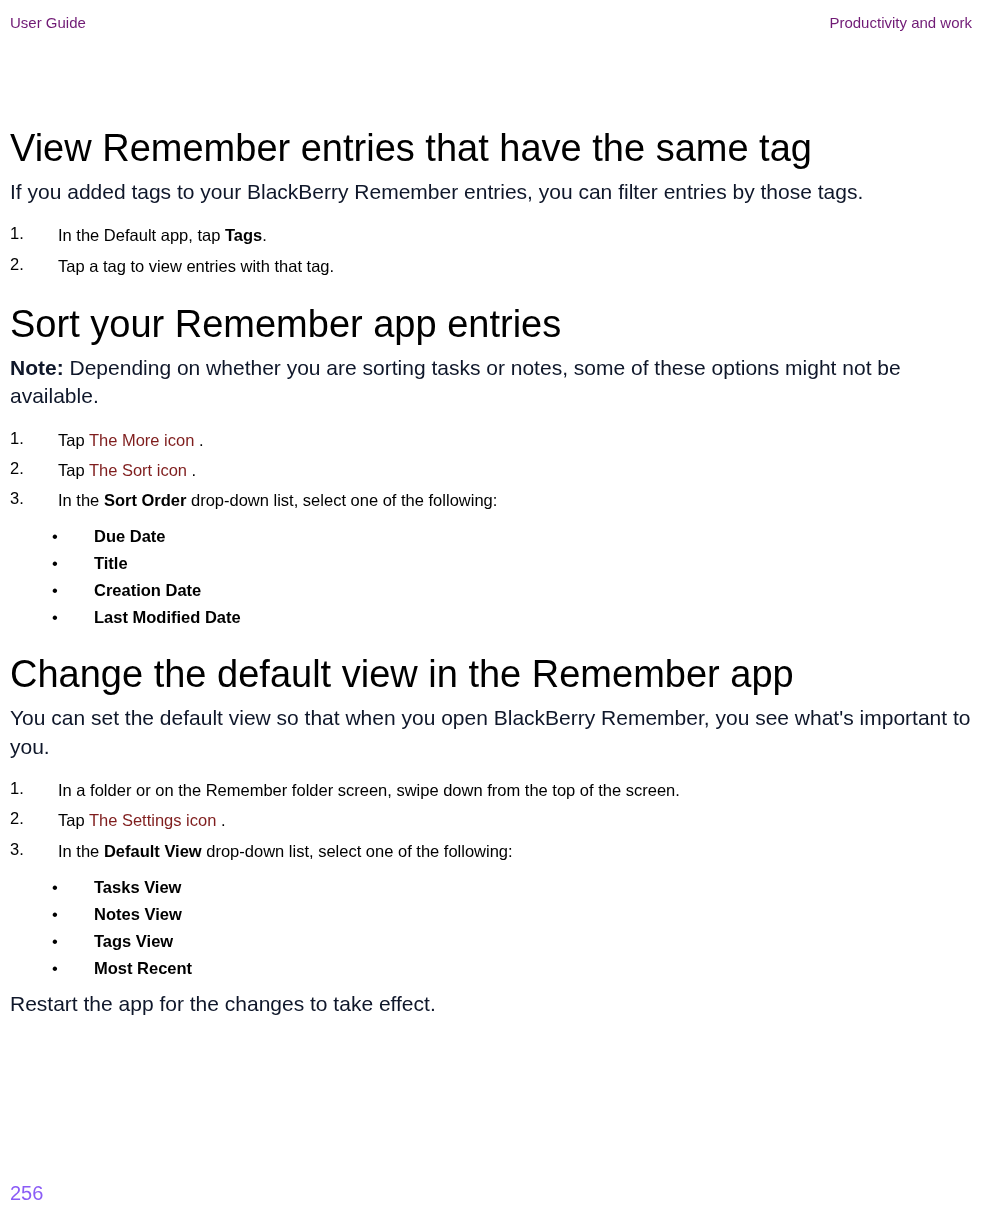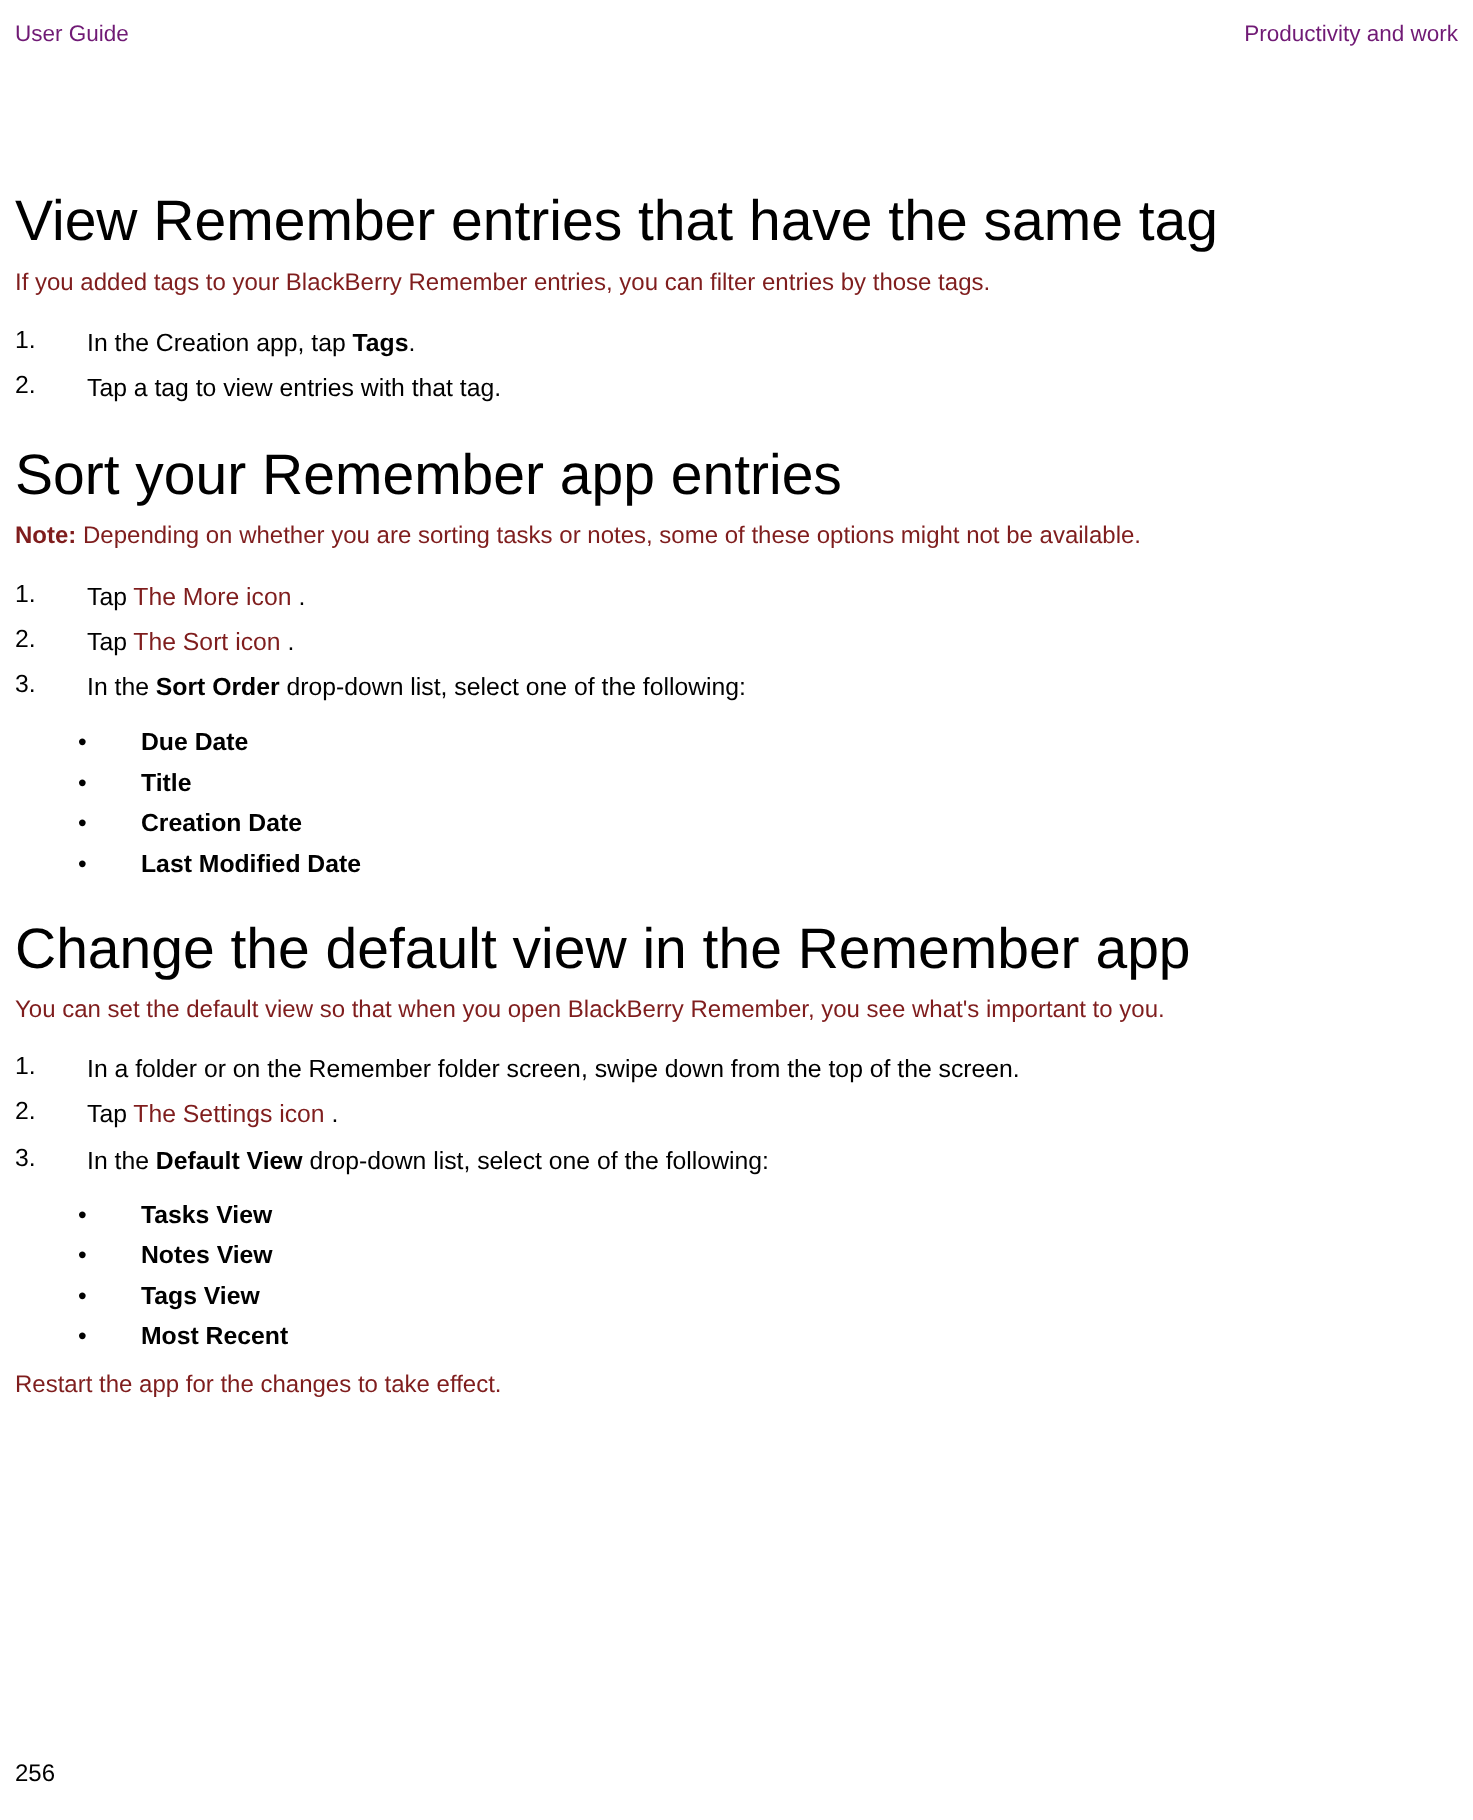--- a/index.html
+++ b/index.html
@@ -27,24 +27,24 @@
   .content {
     padding-top: 70px;
   }
   h2.section-heading {
     font-size: 38px;
     font-weight: 400;
     margin: 22px 0 8px 0;
     color: #000;
   }
   p.body {
-    font-size: 16px;
+    font-size: 21px;
     margin: 8px 0 14px 0;
     line-height: 1.35;
-    color: #7f1d1d;
+    color: #0f172a;
   }
   .bold { font-weight: 700; margin-top: 24px; }
   ol.numbered {
     list-style: none;
     padding: 0 0 0 0;
     margin: 4px 0 8px 0;
   }
   ol.numbered > li {
     font-size: 16.5px;
     padding: 4px 0;
@@ -74,43 +74,43 @@
   }
   ul.bulleted > li .txt {
     flex: 1;
     font-weight: 700;
   }
   .icon-ref {
     color: #7f1d1d;
   }
   .page-number {
     position: absolute;
-    bottom: 21px;
+    bottom: 8px;
     left: 10px;
-    font-size: 16px;
-    color: #000000;
+    font-size: 20px;
+    color: #8b5cf6;
   }
 </style>
 </head>
 <body>
 
 <div class="page">
   <div class="header">
     <span>User Guide</span>
     <span>Productivity and work</span>
   </div>
 
   <div class="content">
 
     <h2 class="section-heading">View Remember entries that have the same tag</h2>
     <p class="body">If you added tags to your BlackBerry Remember entries, you can filter entries by those tags.</p>
     <ol class="numbered">
       <li>
         <span class="num">1.</span>
-        <span class="txt"><span>In the Creation app, tap </span><span class="bold">Tags</span><span>.</span></span>
+        <span class="txt"><span>In the Default app, tap </span><span class="bold">Tags</span><span>.</span></span>
       </li>
       <li>
         <span class="num">2.</span>
         <span class="txt">Tap a tag to view entries with that tag.</span>
       </li>
     </ol>
 
     <h2 class="section-heading">Sort your Remember app entries</h2>
     <p class="body"><span class="bold">Note:</span><span> Depending on whether you are sorting tasks or notes, some of these options might not be available.</span></p>
     <ol class="numbered">

